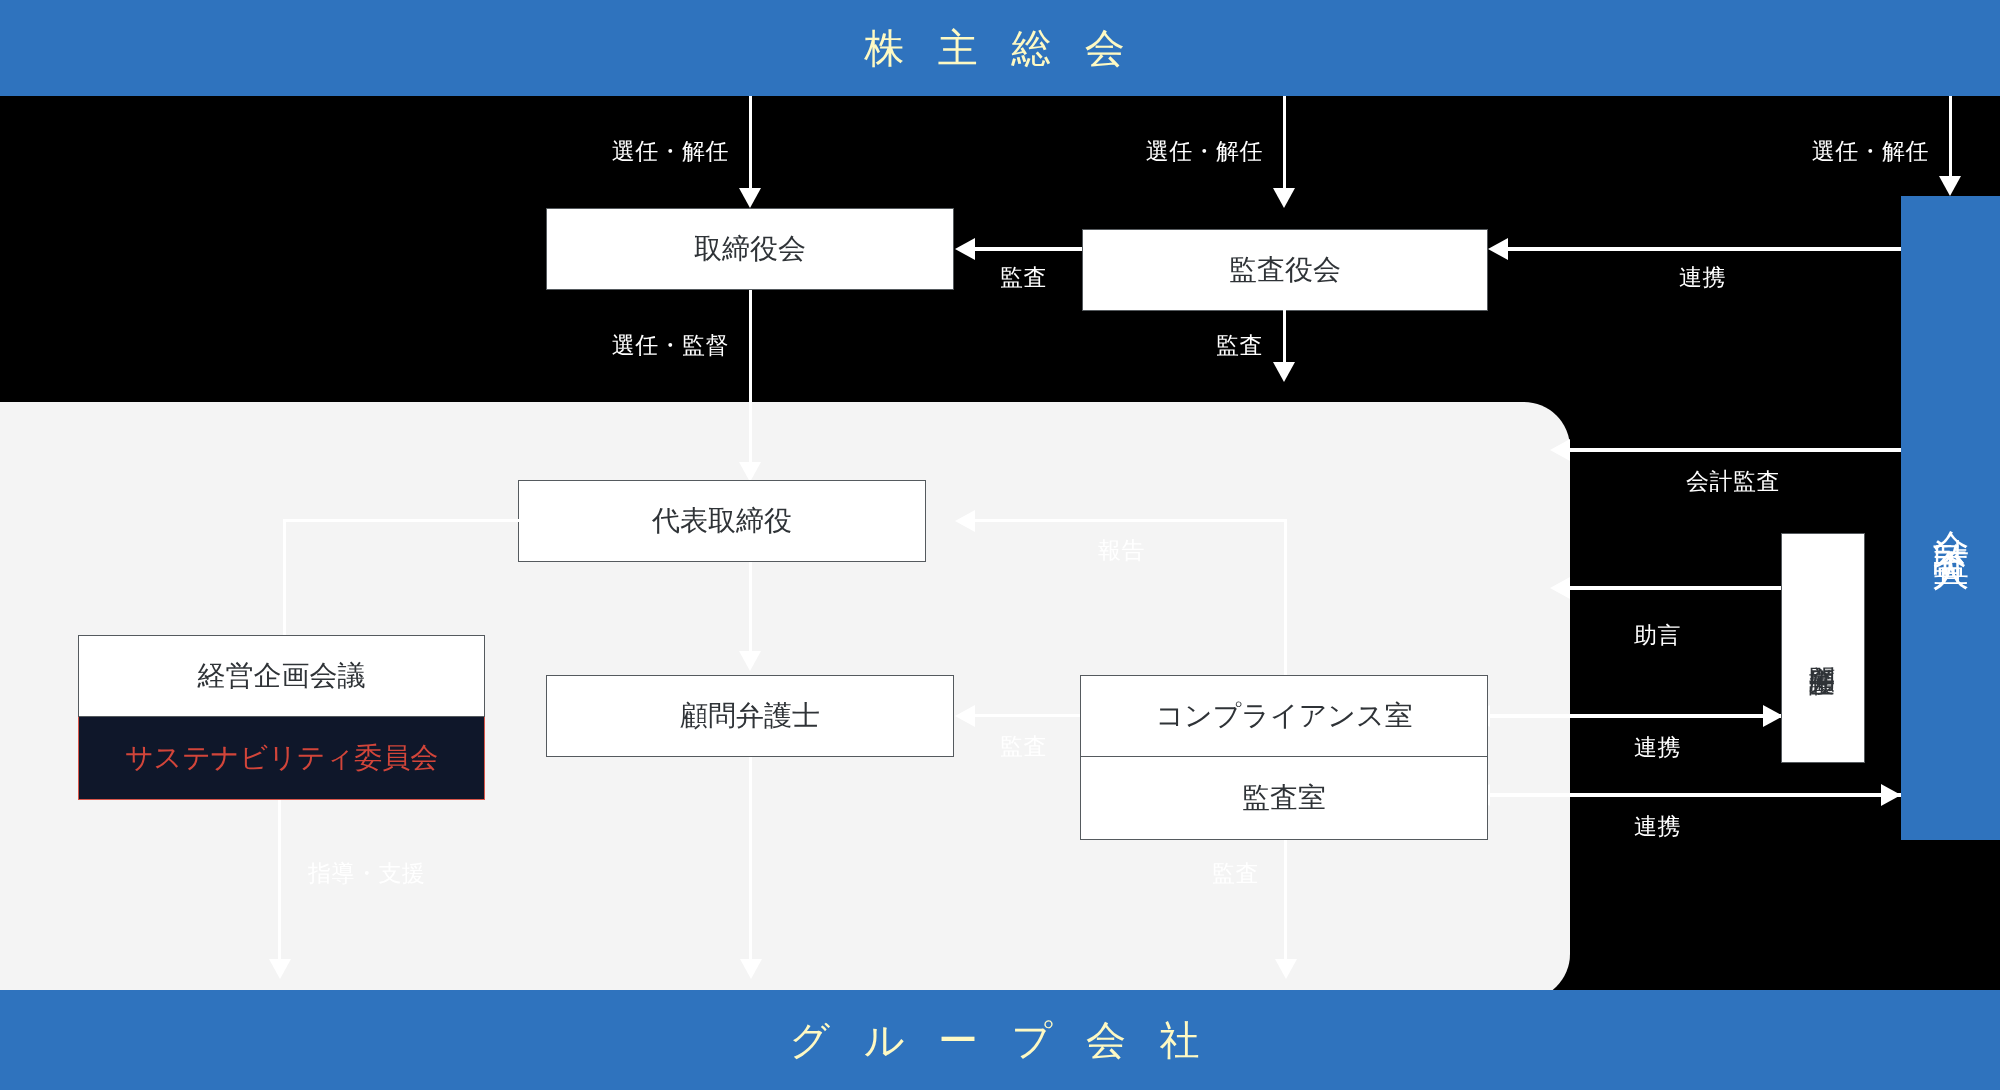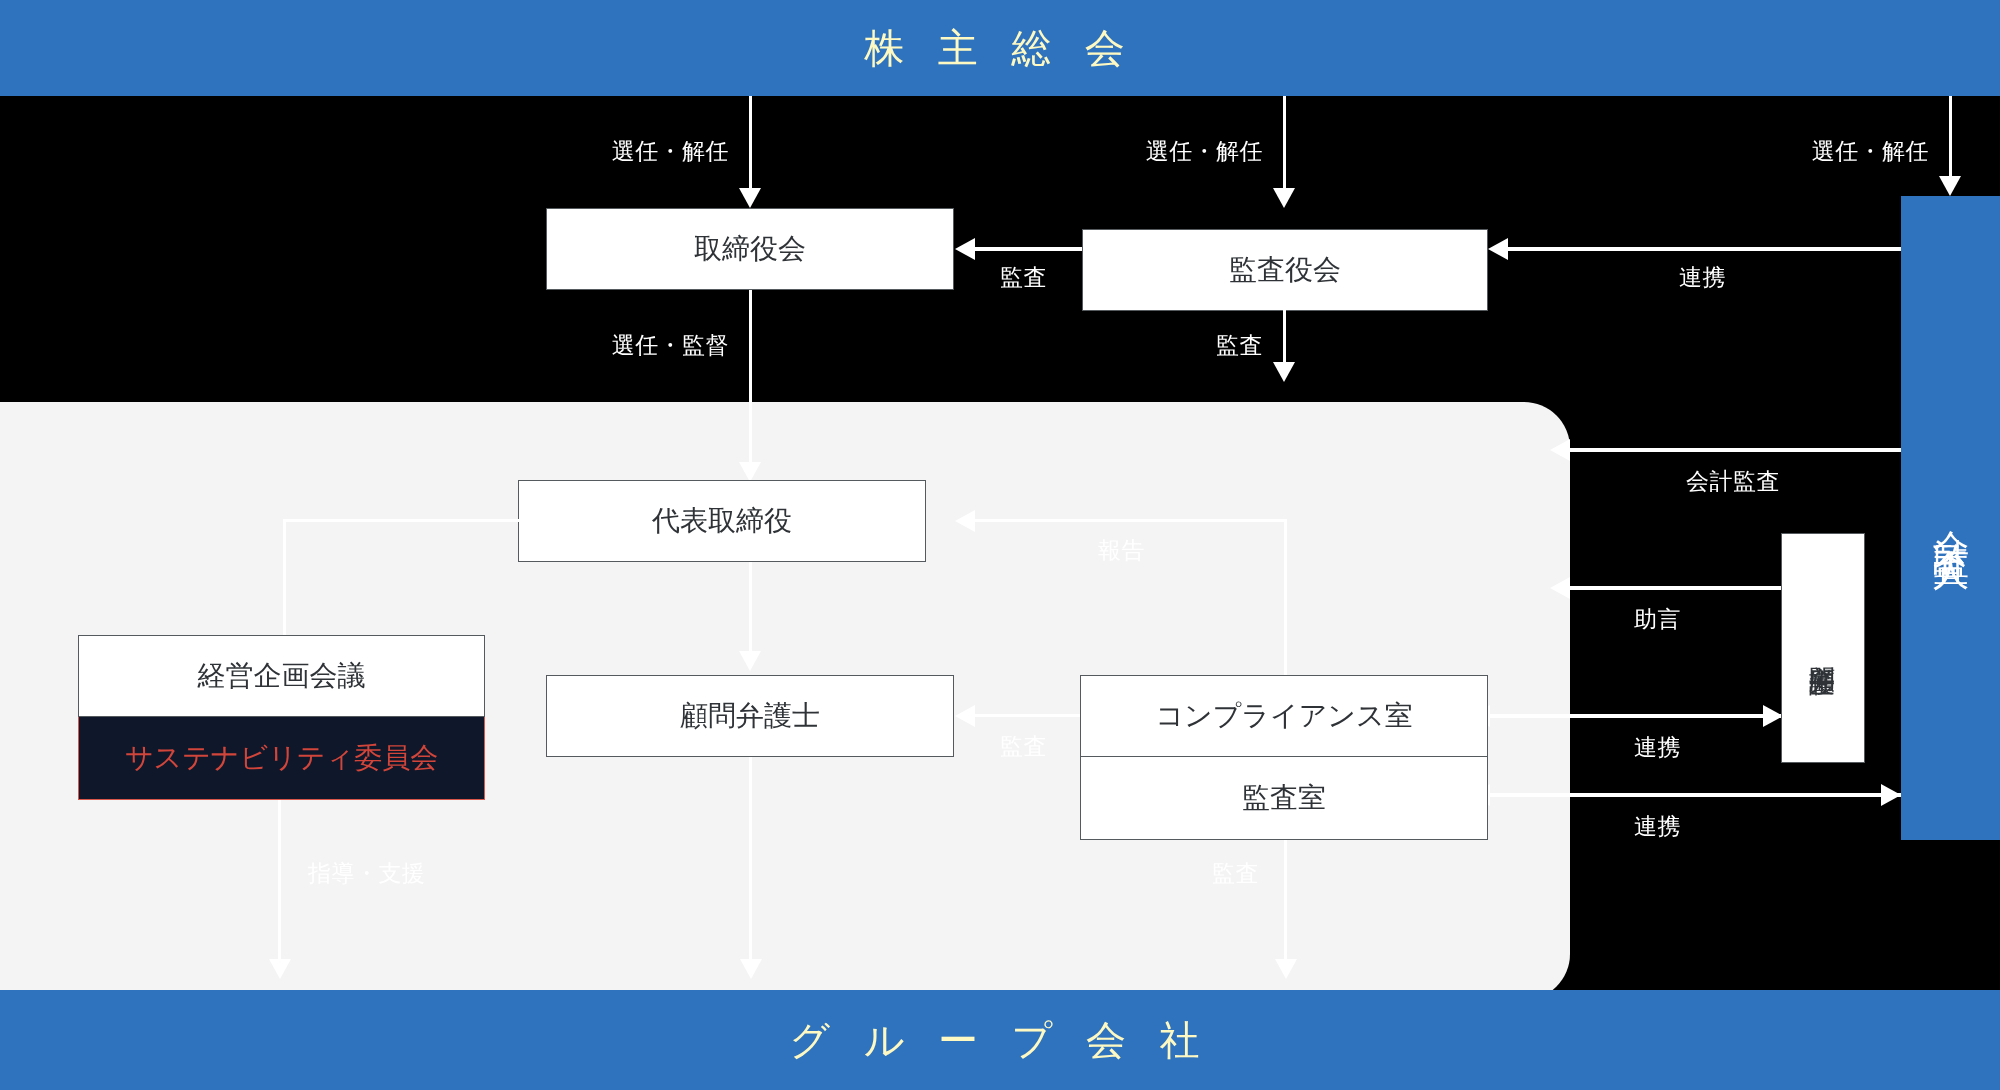--- a/index.html
+++ b/index.html
@@ -209,21 +209,21 @@
   <div class="ln ln-w" style="left:1283px; top:290px; width:3px; height:78px;"></div>
   <div class="arrow arrow-down a-w-down" style="left:1273px; top:362px;"></div>
   <div class="lbl lbl-on-black lbl-r" style="left:1073px; top:330px; width:190px;">監査</div>
 
   <div class="ln ln-w" style="left:1570px; top:448px; width:331px; height:4px;"></div>
   <div class="arrow arrow-left a-w-left" style="left:1550px; top:439px;"></div>
   <div class="lbl lbl-on-black" style="left:1686px; top:466px;">会計監査</div>
 
   <div class="ln ln-w" style="left:1570px; top:586px; width:213px; height:4px;"></div>
   <div class="arrow arrow-left a-w-left" style="left:1550px; top:577px;"></div>
-  <div class="lbl lbl-on-black" style="left:1634px; top:604px;">助言</div>
+  <div class="lbl lbl-on-black" style="left:1634px; top:620px;">助言</div>
 
   <div class="ln ln-w" style="left:1490px; top:714px; width:293px; height:4px;"></div>
   <div class="arrow arrow-left a-w-left" style="left:1470px; top:705px;"></div>
   <div class="arrow arrow-right a-w-right" style="left:1763px; top:705px;"></div>
   <div class="lbl lbl-on-black" style="left:1634px; top:732px;">連携</div>
 
   <div class="ln ln-w" style="left:1490px; top:793px; width:411px; height:4px;"></div>
   <div class="arrow arrow-left a-w-left" style="left:1470px; top:784px;"></div>
   <div class="arrow arrow-right a-w-right" style="left:1881px; top:784px;"></div>
   <div class="lbl lbl-on-black" style="left:1634px; top:811px;">連携</div>

